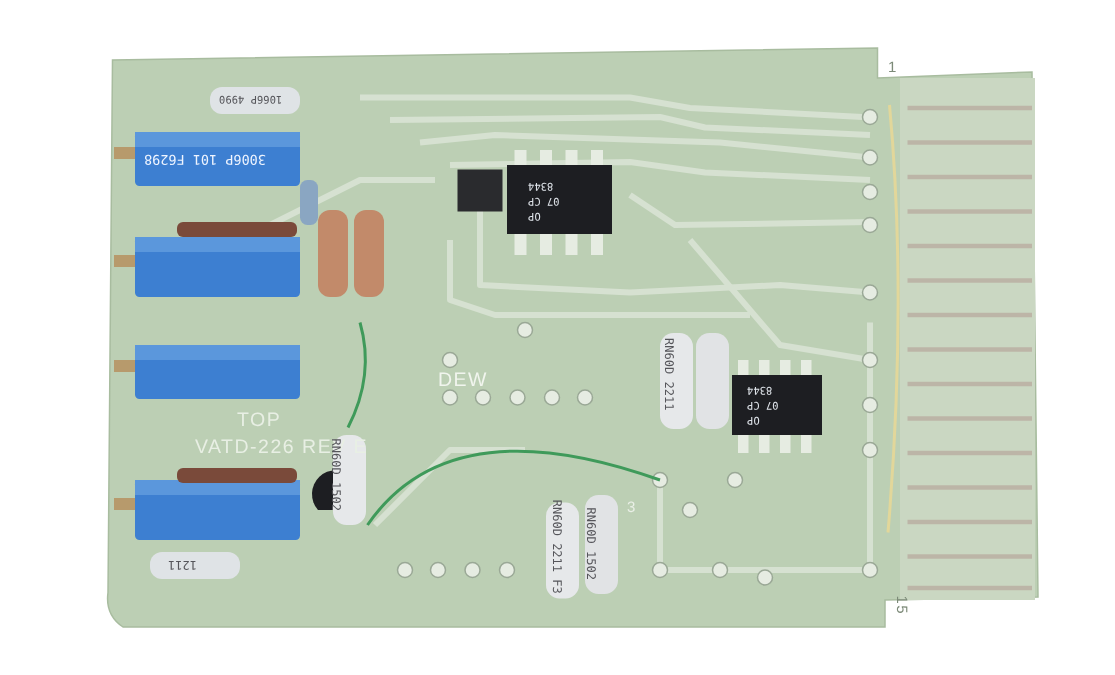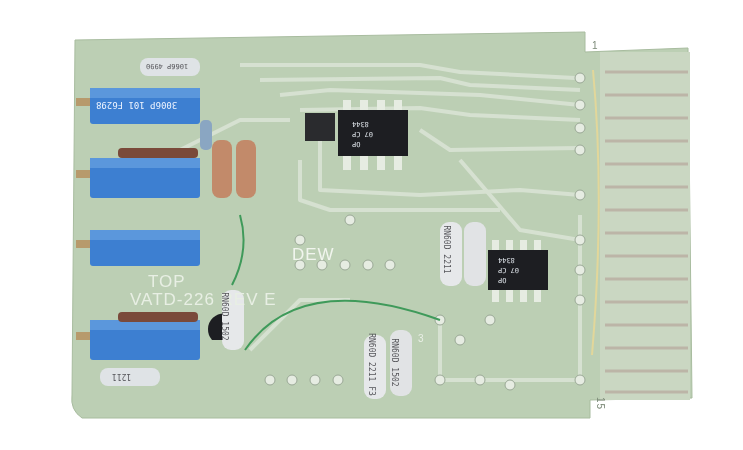--- a/index.html
+++ b/index.html
@@ -1,18 +1,18 @@
 <!DOCTYPE html>
 <html><head>
 <meta charset="utf-8">
 <style>
   html,body{margin:0;padding:0;background:#ffffff;}
   body{width:743px;height:450px;position:relative;overflow:hidden;font-family:"Liberation Sans",sans-serif;}
   #board{position:absolute;left:0;top:0;width:743px;height:450px;}
-  .lbl{position:absolute;font-family:"Liberation Sans",sans-serif;color:#e8efe4;font-size:17px;letter-spacing:1px;}
+  .lbl{position:absolute;font-family:"Liberation Sans",sans-serif;color:#e8efe4;font-size:13px;letter-spacing:1px;}
   .comp-text{position:absolute;font-family:"DejaVu Sans Mono",monospace;font-size:9px;color:#eef4ff;}
   .ic-text{position:absolute;font-family:"DejaVu Sans Mono",monospace;font-size:7px;color:#dfe4ea;transform:rotate(180deg);line-height:8px;}
   .res-text{position:absolute;font-family:"DejaVu Sans Mono",monospace;font-size:9px;color:#55555a;}
 </style>
 </head>
 <body>
 
 <svg id="board" viewBox="0 0 743 450" xmlns="http://www.w3.org/2000/svg">
 
   <path d="M75,40 L585,32 L585,52 L688,48 L692,398 L590,400 L590,418 L82,418 Q70,410 72,395 Z" fill="#bccfb4" stroke="#a8bc9f" stroke-width="1"></path>
@@ -151,21 +151,21 @@
   <rect x="390" y="330" width="22" height="66" rx="9" fill="#e1e3e5"></rect>
   <rect x="222" y="290" width="22" height="60" rx="9" fill="#e6e8ea"></rect>
   <rect x="100" y="368" width="60" height="18" rx="8" fill="#dfe3e6"></rect>
 
   <rect x="212" y="140" width="20" height="58" rx="8" fill="#c28a6a"></rect>
   <rect x="236" y="140" width="20" height="58" rx="8" fill="#c28a6a"></rect>
 
   <rect x="200" y="120" width="12" height="30" rx="5" fill="#8aa6c2"></rect>
 </svg>
 
-<div class="lbl" style="left:148px;top:272px;">TOP</div>
+<div class="lbl" style="left:158px;top:272px;">TOP</div>
 <div class="lbl" style="left:130px;top:290px;">VATD-226 REV E</div>
 <div class="lbl" style="left:292px;top:245px;color:#f1f5ee;">DEW</div>
 <div class="lbl" style="left:592px;top:40px;font-size:10px;color:#7c8a78;">1</div>
 <div class="lbl" style="left:594px;top:398px;font-size:10px;color:#7c8a78;transform:rotate(90deg);">15</div>
 <div class="lbl" style="left:418px;top:333px;font-size:10px;color:#e9efe6;">3</div>
 
 <div class="comp-text" style="left:96px;top:100px;transform:rotate(180deg);">3006P 101 F6298</div>
 
 <div class="ic-text" style="left:352px;top:120px;">8344</div>
 <div class="ic-text" style="left:352px;top:130px;">07 CP</div>

